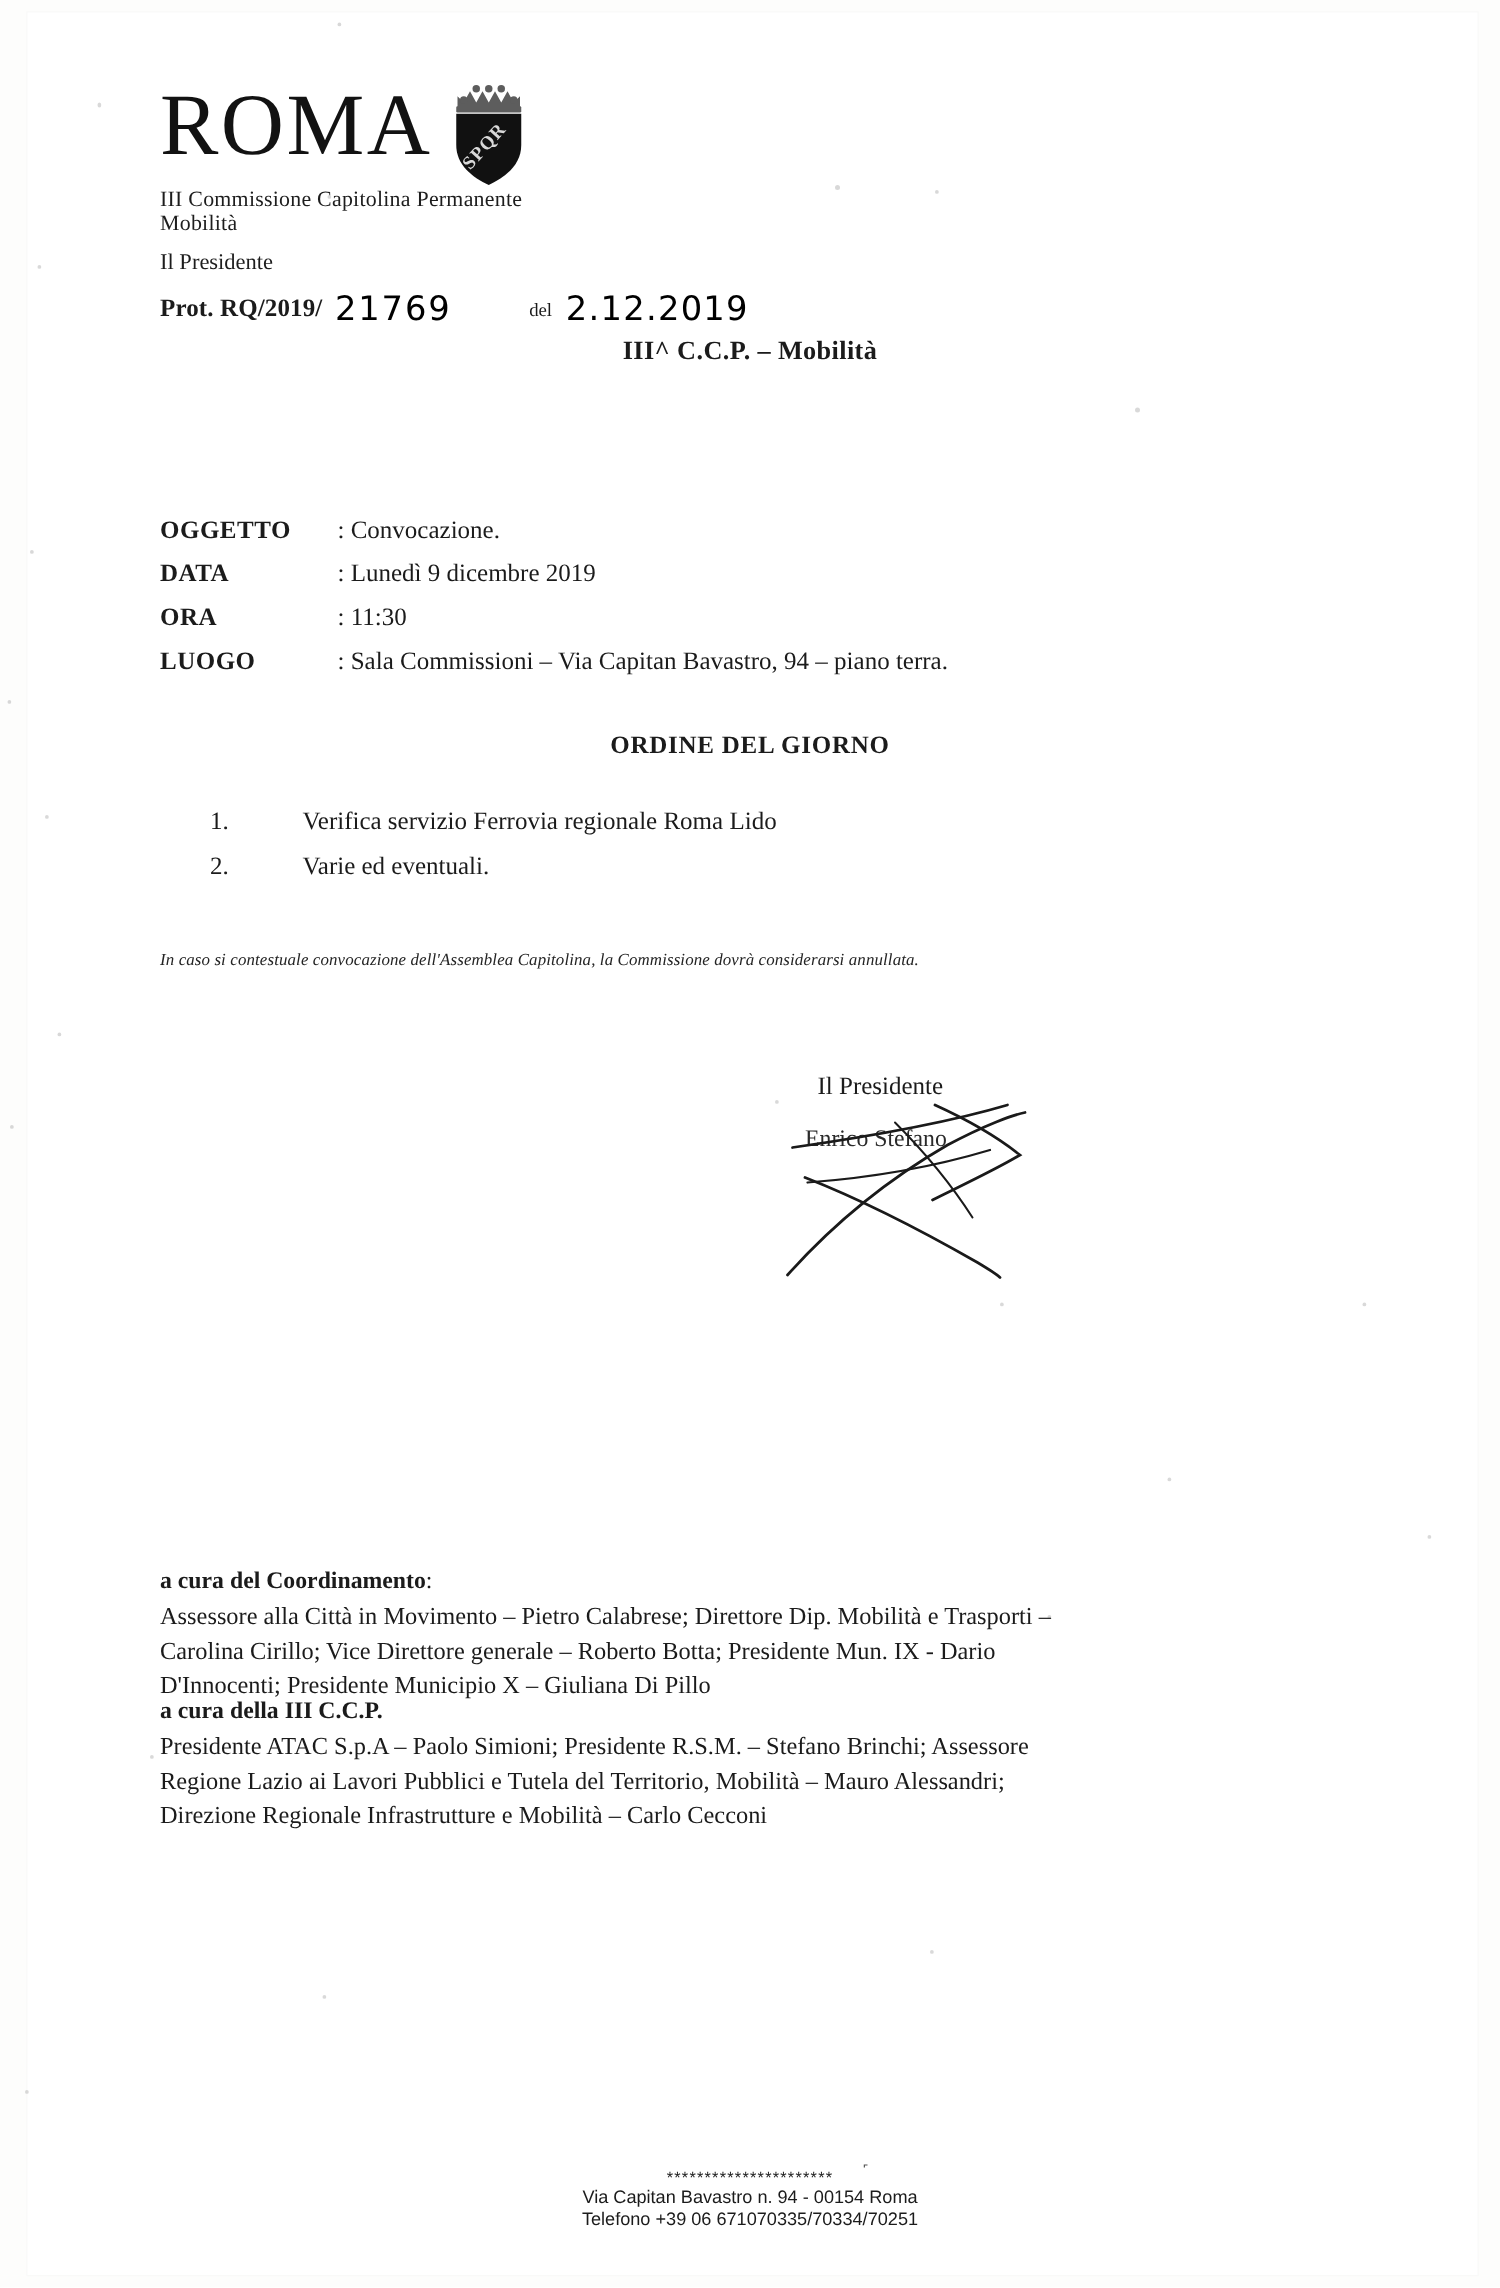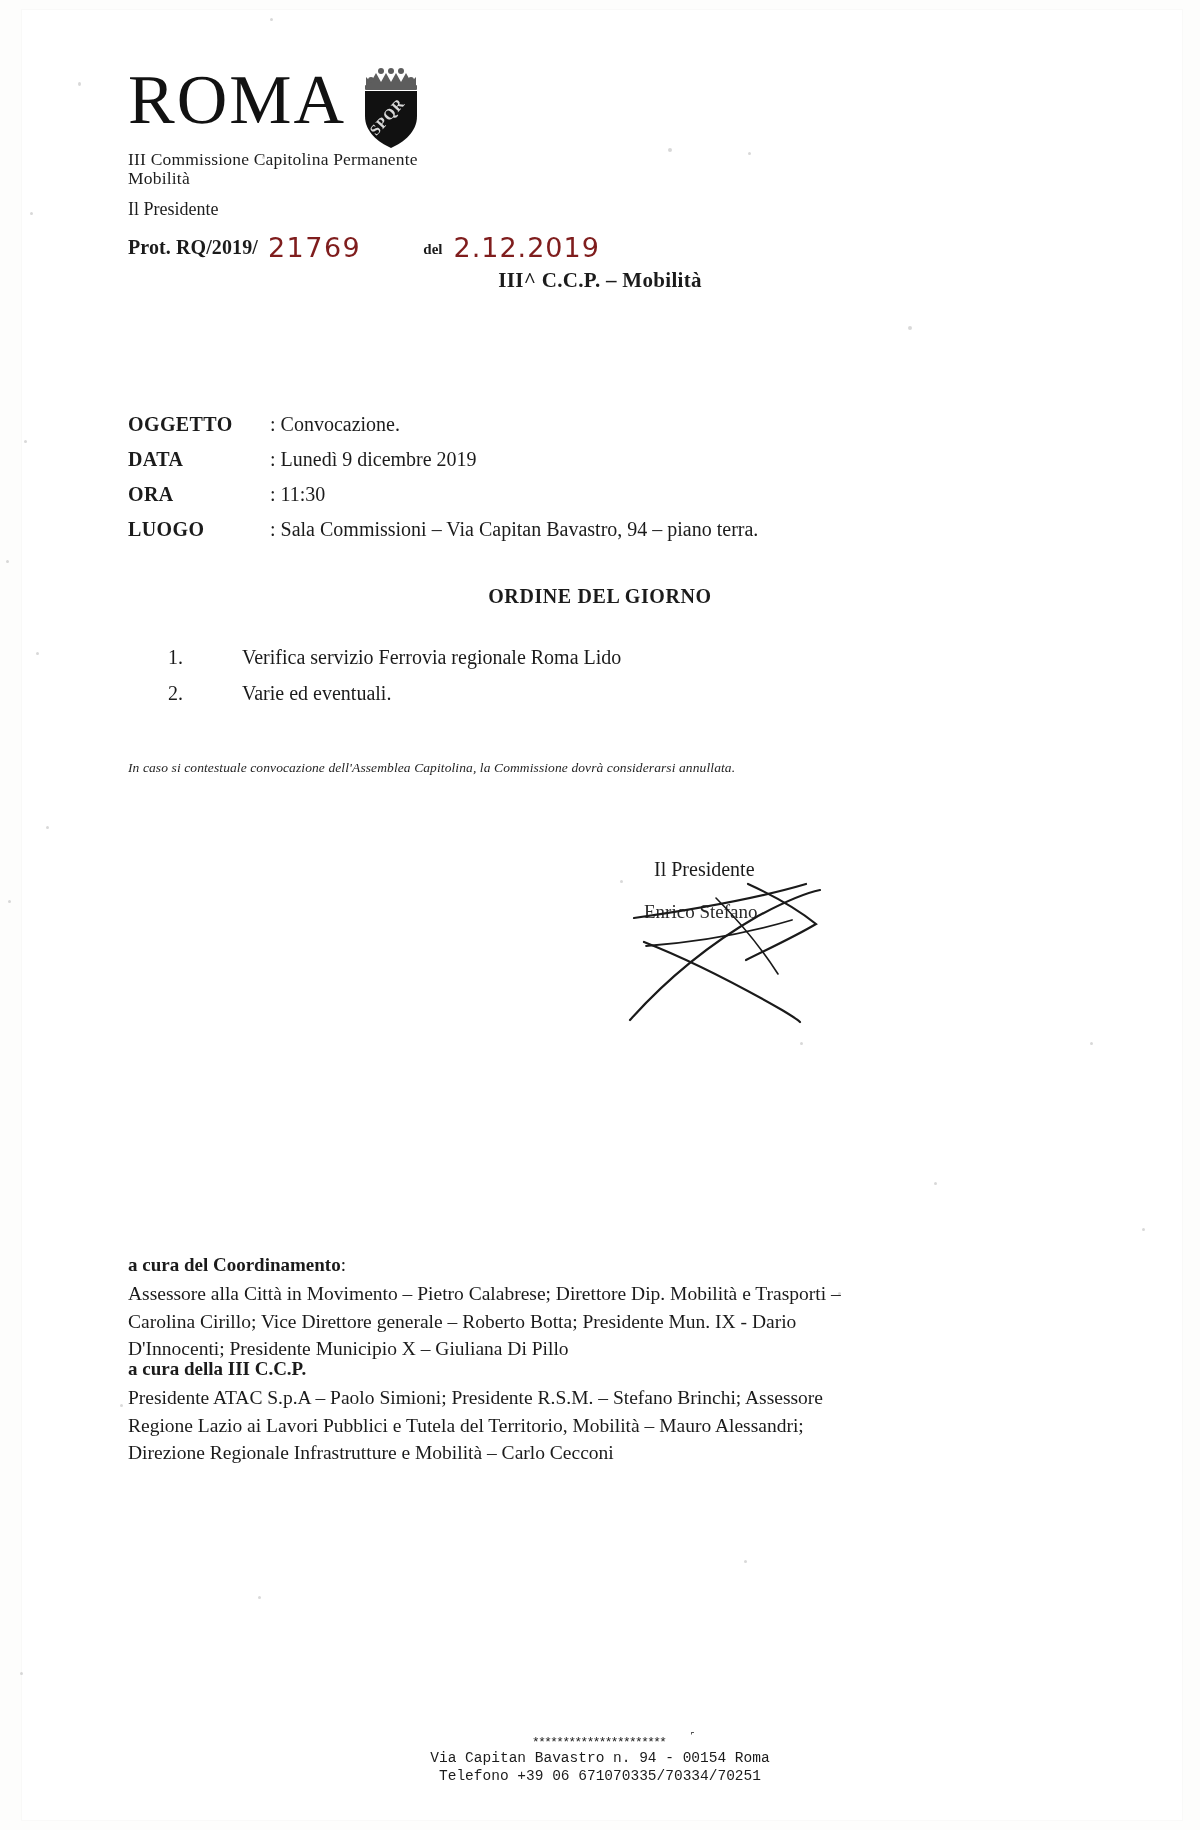--- a/index.html
+++ b/index.html
@@ -99,28 +99,28 @@
     white-space: nowrap;
   }
   .prot-label {
     font-weight: bold;
     font-size: 20px;
     letter-spacing: 0.1px;
   }
   .hand {
     font-family: "DejaVu Sans", sans-serif;
     font-size: 27px;
-    color: #7f1d1d;
+    color: #000000;
     letter-spacing: 1.5px;
     position: relative;
     top: 3px;
   }
   .prot-num { margin-left: 10px; }
   .del-label {
-    font-weight: bold;
+    font-weight: normal;
     font-size: 15px;
     margin-left: 62px;
   }
   .hand-date { margin-left: 11px; letter-spacing: 1px; }
 
   
   .doc-title {
     position: absolute;
     left: 0;
     top: 268px;
@@ -254,21 +254,20 @@
   .footer-stars {
     font-size: 13px;
     letter-spacing: 1px;
     color: #1b1b1b;
     line-height: 14px;
   }
   .footer-line {
     font-size: 14.5px;
     line-height: 18px;
     color: #1b1b1b;
-    font-family: Liberation Mono, monospace;
   }
   .footer-mark {
     position: absolute;
     left: 690px;
     top: -6px;
     font-size: 15px;
     color: #555;
   }
 </style>
 </head>

